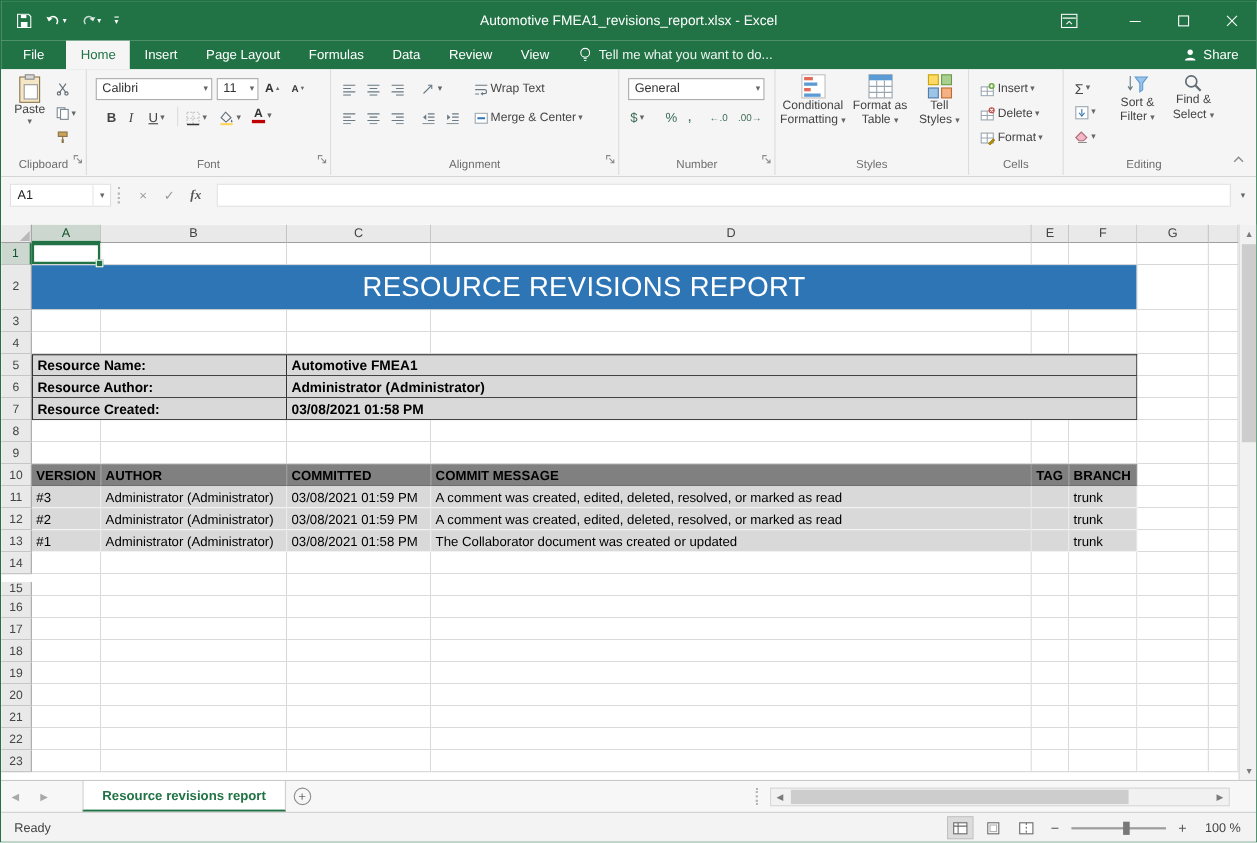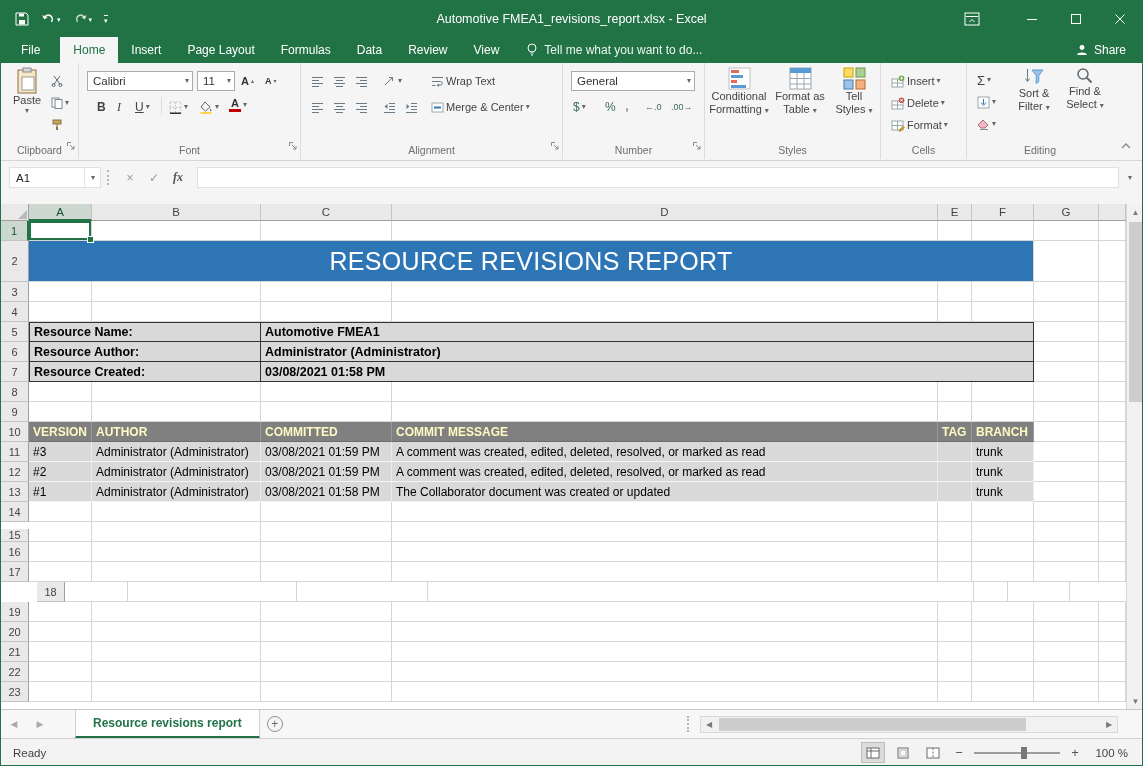--- a/index.html
+++ b/index.html
@@ -65,21 +65,21 @@
   .col-h { flex:0 0 auto; display:flex; align-items:center; justify-content:center; font-size:11.5px; color:#444; background:#e9e9e9; border-right:1px solid #c3c3c3; border-bottom:1px solid #9f9f9f; }
   .col-h.sel { background:#ccd8cf; border-bottom:2px solid var(--green,#217346); color:#14522f; }
   .grid-row { display:flex; overflow:visible; }
   .row-h { flex:0 0 28px; display:flex; align-items:center; justify-content:center; font-size:11px; color:#444; background:#e9e9e9; border-right:1px solid #9f9f9f; border-bottom:1px solid #c3c3c3; }
   .row-h.sel { background:#ccd8cf; border-right:2px solid var(--green,#217346); color:#14522f; }
   .cell { flex:0 0 auto; height:100%; position:relative; display:flex; align-items:center; padding:0 4px; font-size:12px; color:#000; white-space:nowrap; overflow:hidden; border-right:1px solid #d6d6d6; border-bottom:1px solid #d6d6d6; background:#fff; }
   .cell.banner { background:var(--blue,#2e75b5); color:#fff; justify-content:center; font-size:25px; letter-spacing:.3px; border-right:1px solid #d6d6d6; }
   .cell.meta { background:var(--rowfill,#d9d9d9); font-weight:bold; font-size:12.5px; border-right:1px solid #333; border-bottom:1px solid #333; }
   .cell.top { border-top:1px solid #333; }
   .cell.left { border-left:1px solid #333; }
-  .cell.thead { background:var(--thead,#808080); color:#fef9c3; font-weight:bold; font-size:12px; border-right:1px solid #9a9a9a; border-bottom:1px solid #6d6d6d; }
+  .cell.thead { background:var(--thead,#808080); color:#000000; font-weight:bold; font-size:12px; border-right:1px solid #9a9a9a; border-bottom:1px solid #6d6d6d; }
   .cell.trow { background:var(--rowfill,#d9d9d9); border-right:1px solid #ebebeb; border-bottom:1px solid #f4f4f4; }
   .cell.active-cell { box-shadow:inset 0 0 0 2px var(--green,#217346); overflow:visible; z-index:3; }
   .cell.active-cell::after { content:''; position:absolute; right:-3px; bottom:-3px; width:5px; height:5px; background:var(--green,#217346); border:1px solid #fff; }
 
   
   #vscroll { position:absolute; top:203px; left:1125px; width:18px; height:505px; background:#f1f1f1; border-left:1px solid #d8d8d8; display:flex; flex-direction:column; align-items:center; }
   .varrow { font-size:8px; color:#7a7a7a; height:16px; display:flex; align-items:center; }
   .vtrack { flex:1; width:100%; position:relative; }
   .vthumb { position:absolute; top:2px; left:2px; right:2px; height:180px; background:#cdcdcd; }
 
@@ -698,21 +698,21 @@
           <div class="row-h">17</div>
           <div class="cell" style="width: 63px;"></div>
           <div class="cell" style="width: 169px;"></div>
           <div class="cell" style="width: 131px;"></div>
           <div class="cell" style="width: 546px;"></div>
           <div class="cell" style="width: 34px;"></div>
           <div class="cell" style="width: 62px;"></div>
           <div class="cell" style="width: 65px;"></div>
           <div class="cell" style="width: 27px;"></div>
         </div>
-        <div class="grid-row" style="height: 20px; padding-left: 36px;">
+        <div class="grid-row" style="height: 20px;">
           <div class="row-h">18</div>
           <div class="cell" style="width: 63px;"></div>
           <div class="cell" style="width: 169px;"></div>
           <div class="cell" style="width: 131px;"></div>
           <div class="cell" style="width: 546px;"></div>
           <div class="cell" style="width: 34px;"></div>
           <div class="cell" style="width: 62px;"></div>
           <div class="cell" style="width: 65px;"></div>
           <div class="cell" style="width: 27px;"></div>
         </div>

